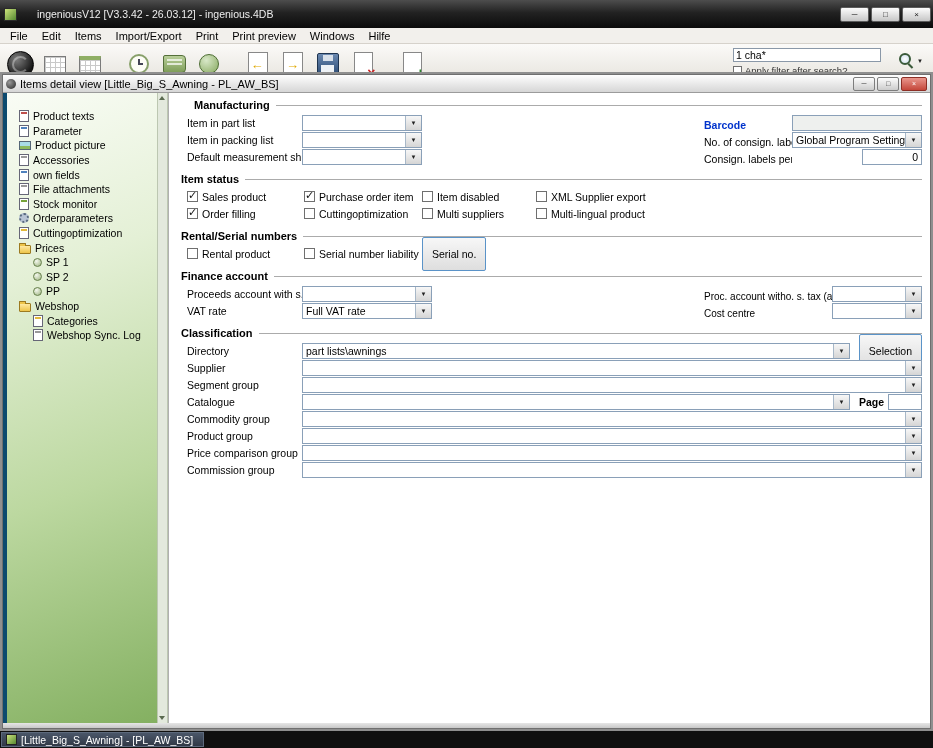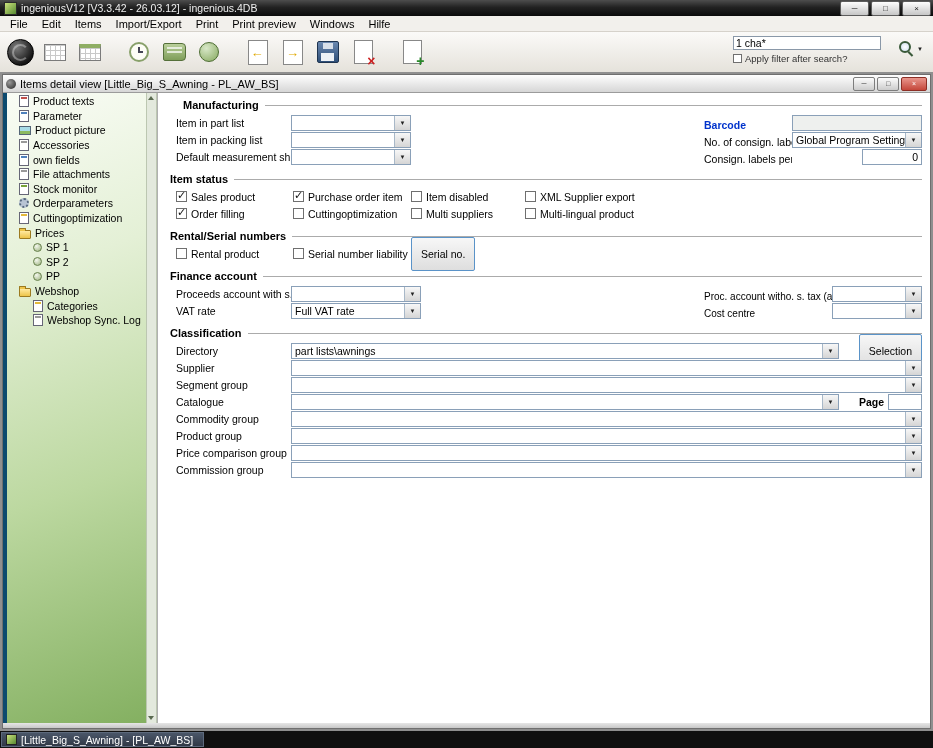--- a/index.html
+++ b/index.html
@@ -1,20 +1,20 @@
 <!DOCTYPE html>
 <html><head>
 <meta charset="utf-8">
 <style>
   html,body{margin:0;padding:0;}
   body{width:933px;height:748px;overflow:hidden;background:#000;font-family:"Liberation Sans",sans-serif;font-size:11px;color:#000;position:relative;}
   .screen{position:absolute;inset:0;}
 
   
-  .titlebar{height:16px;background:linear-gradient(#4d4d4d,#222 45%,#0b0b0b);color:#eee;display:flex;align-items:center;gap:4px;padding:0 2px 0 4px;font-size:10.5px;}
+  .titlebar{height:28px;background:linear-gradient(#4d4d4d,#222 45%,#0b0b0b);color:#eee;display:flex;align-items:center;gap:20px;padding:0 2px 0 4px;font-size:10.5px;}
   .app-ic{width:11px;height:11px;background:linear-gradient(135deg,#cde37d,#558931);border:1px solid #2a2a2a;flex-shrink:0;}
   .win-controls{margin-left:auto;display:flex;}
   .wbtn{width:27px;height:13px;display:flex;align-items:center;justify-content:center;font-size:8px;color:#222;background:linear-gradient(#fdfdfd,#c6c6c6);border:1px solid #5c5c5c;border-radius:2px;margin-left:2px;}
 
   
   .menubar{height:15px;background:#f2f0ec;border-bottom:1px solid #d6d2cb;display:flex;align-items:center;padding-left:3px;}
   .menu-item{padding:0 7px;height:100%;display:flex;align-items:center;cursor:default;}
 
   
   .toolbar{height:41px;background:linear-gradient(#fbfaf8,#e5e2db);border-bottom:1px solid #b6b2a9;position:relative;display:flex;align-items:center;padding-left:6px;box-sizing:border-box;}
@@ -54,21 +54,21 @@
   .child-window{width:100%;height:100%;box-sizing:border-box;border:1px solid #6f6f6f;background:#0c4a6e;display:flex;flex-direction:column;}
   .child-titlebar{height:17px;background:linear-gradient(#fefefe,#d6d6d6);border-bottom:1px solid #9b9b9b;display:flex;align-items:center;gap:4px;padding:0 3px;flex-shrink:0;}
   .child-icon{width:10px;height:10px;border-radius:50%;background:radial-gradient(circle at 35% 35%,#999,#222);flex-shrink:0;}
   .child-controls{margin-left:auto;display:flex;gap:2px;}
   .cbtn{width:20px;height:12px;border:1px solid #7d7d7d;border-radius:2px;background:linear-gradient(#fcfcfc,#cccccc);display:flex;align-items:center;justify-content:center;font-size:7px;color:#333;}
   .cbtn.close{width:24px;background:linear-gradient(#e9968c,#c4473a);border-color:#8d2f26;color:#fff;}
   .child-body{flex:1;display:flex;overflow:hidden;}
   .child-bottom{height:5px;background:linear-gradient(#e6e6e6,#c7c7c7);flex-shrink:0;}
 
   
-  .sidebar{width:139px;flex-shrink:0;margin-left:4px;background:linear-gradient(160deg,#f9fcf5 0%,#e4f0d6 28%,#bcd8a0 62%,#84b061 100%);padding-top:1px;overflow:hidden;}
+  .sidebar{width:150px;flex-shrink:0;margin-left:4px;background:linear-gradient(160deg,#f9fcf5 0%,#e4f0d6 28%,#bcd8a0 62%,#84b061 100%);padding-top:16px;overflow:hidden;}
   .tree-item{height:14.6px;display:flex;align-items:center;gap:4px;padding-left:12px;white-space:nowrap;overflow:hidden;cursor:default;}
   .tree-item.child{padding-left:26px;}
   .tlabel{font-size:10.5px;}
   .tico{flex-shrink:0;box-sizing:border-box;}
   .tico.doc{width:10px;height:12px;background:#fff;border:1px solid #667;}
   .tico.doc::before{content:"";display:block;height:2px;margin:1px;background:#999;}
   .tico.doc.m-red::before{background:#c0504d;}
   .tico.doc.m-blue::before{background:#4f81bd;}
   .tico.doc.m-green::before{background:#77a33a;}
   .tico.doc.m-yellow::before{background:#e2b93b;}

